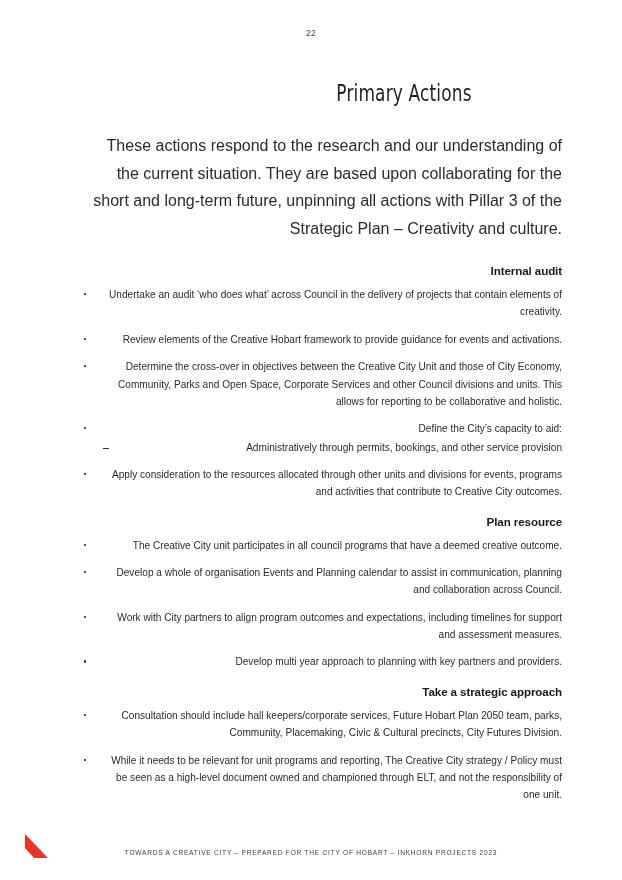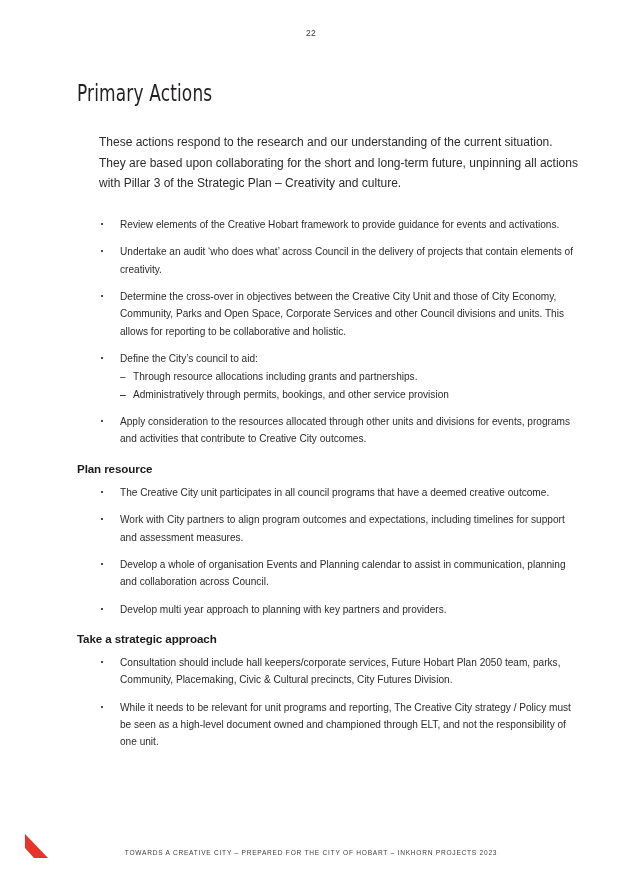--- a/index.html
+++ b/index.html
@@ -21,39 +21,40 @@
     top: 28px;
     left: 0;
     width: 622px;
     text-align: center;
     font-size: 8.5px;
     color: #3a3a3a;
     letter-spacing: 0.3px;
   }
   .content {
     position: absolute;
-    left: 77px;
+    left: 60px;
     top: 80px;
     width: 502px;
+    text-align: right;
   }
   .doc-title {
     font-family: "DejaVu Sans Condensed", "Liberation Sans Narrow", "Liberation Sans", sans-serif;
     font-size: 23px;
     font-weight: 400;
     letter-spacing: 0.2px;
     color: #231f20;
     margin: 0 0 26px 0;
     transform: scaleX(0.82);
     transform-origin: left center;
     white-space: nowrap;
   }
   .intro {
     margin: 0 0 22px 0;
     padding-left: 22px;
-    font-size: 12px;
+    font-size: 16px;
     line-height: 1.72;
     color: #2b2b2b;
   }
   .section {
     margin: 0 0 4px 0;
   }
   .section-heading {
     font-size: 11.6px;
     font-weight: bold;
     color: #1a1a1a;
@@ -125,38 +126,39 @@
 
 <div class="page">
 
   <div class="page-number">22</div>
 
   <div class="content">
     <h1 class="doc-title">Primary Actions</h1>
     <p class="intro">These actions respond to the research and our understanding of the current situation. They are based upon collaborating for the short and long-term future, unpinning all actions with Pillar 3 of the Strategic Plan – Creativity and culture.</p>
     <div id="sections-root">
         <div class="section">
+          <div class="section-heading">Internal audit</div>
           <ul class="bullets">
+            <li><span>Undertake an audit ‘who does what’ across Council in the delivery of projects that contain elements of creativity.</span></li>
             <li><span>Review elements of the Creative Hobart framework to provide guidance for events and activations.</span></li>
-            <li><span>Undertake an audit ‘who does what’ across Council in the delivery of projects that contain elements of creativity.</span></li>
             <li><span>Determine the cross-over in objectives between the Creative City Unit and those of City Economy, Community, Parks and Open Space, Corporate Services and other Council divisions and units. This allows for reporting to be collaborative and holistic.</span></li>
-            <li><span>Define the City’s council to aid:</span><ul class="sublist">
-                <li><span class="dash">–</span><span>Through resource allocations including grants and partnerships.</span></li>
+            <li><span>Define the City’s capacity to aid:</span><ul class="sublist">
+                <li><span class="dash">–</span></li>
                 <li><span class="dash">–</span></li>
                 <li><span class="dash">–</span><span>Administratively through permits, bookings, and other service provision</span></li>
               </ul></li>
             <li><span>Apply consideration to the resources allocated through other units and divisions for events, programs and activities that contribute to Creative City outcomes.</span></li>
           </ul>
         </div>
         <div class="section">
           <div class="section-heading">Plan resource</div>
           <ul class="bullets">
             <li><span>The Creative City unit participates in all council programs that have a deemed creative outcome.</span></li>
+            <li><span>Develop a whole of organisation Events and Planning calendar to assist in communication, planning and collaboration across Council.</span></li>
             <li><span>Work with City partners to align program outcomes and expectations, including timelines for support and assessment measures.</span></li>
-            <li><span>Develop a whole of organisation Events and Planning calendar to assist in communication, planning and collaboration across Council.</span></li>
             <li><span>Develop multi year approach to planning with key partners and providers.</span></li>
           </ul>
         </div>
         <div class="section">
           <div class="section-heading">Take a strategic approach</div>
           <ul class="bullets">
             <li><span>Consultation should include hall keepers/corporate services, Future Hobart Plan 2050 team, parks, Community, Placemaking, Civic &amp; Cultural precincts, City Futures Division.</span></li>
             <li><span>While it needs to be relevant for unit programs and reporting, The Creative City strategy / Policy must be seen as a high-level document owned and championed through ELT, and not the responsibility of one unit.</span></li>
           </ul>
         </div>

